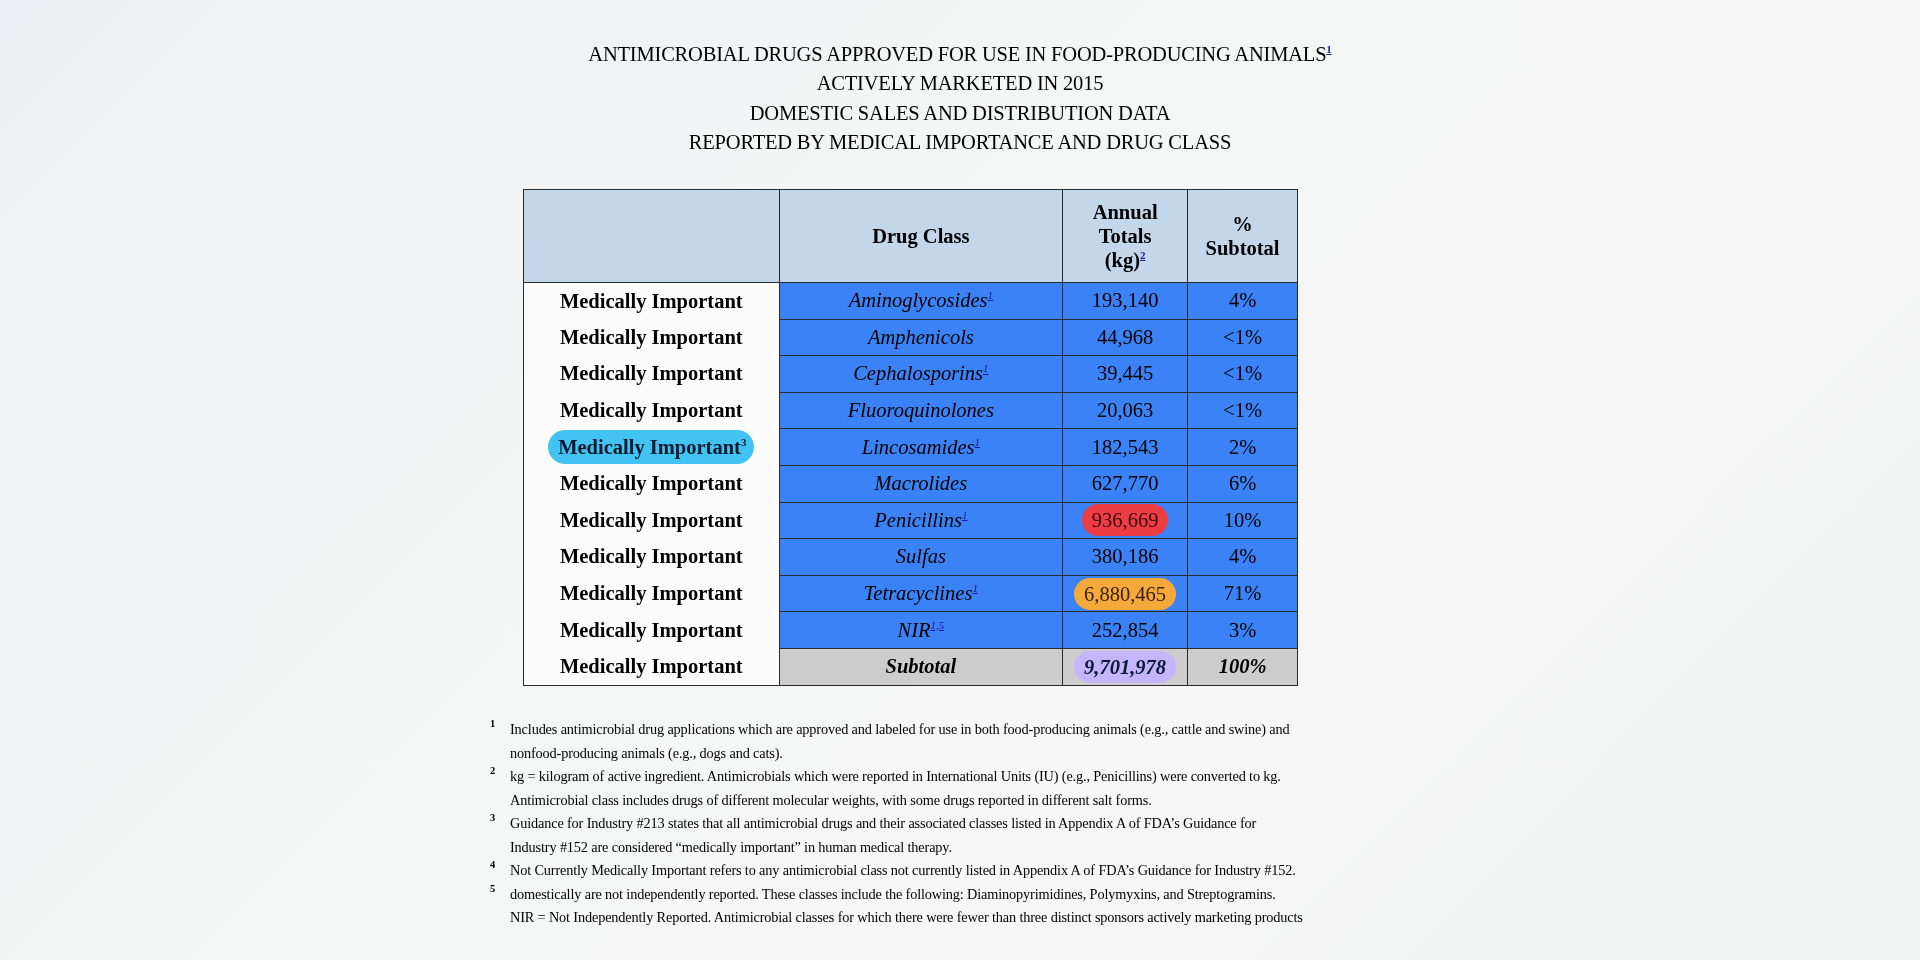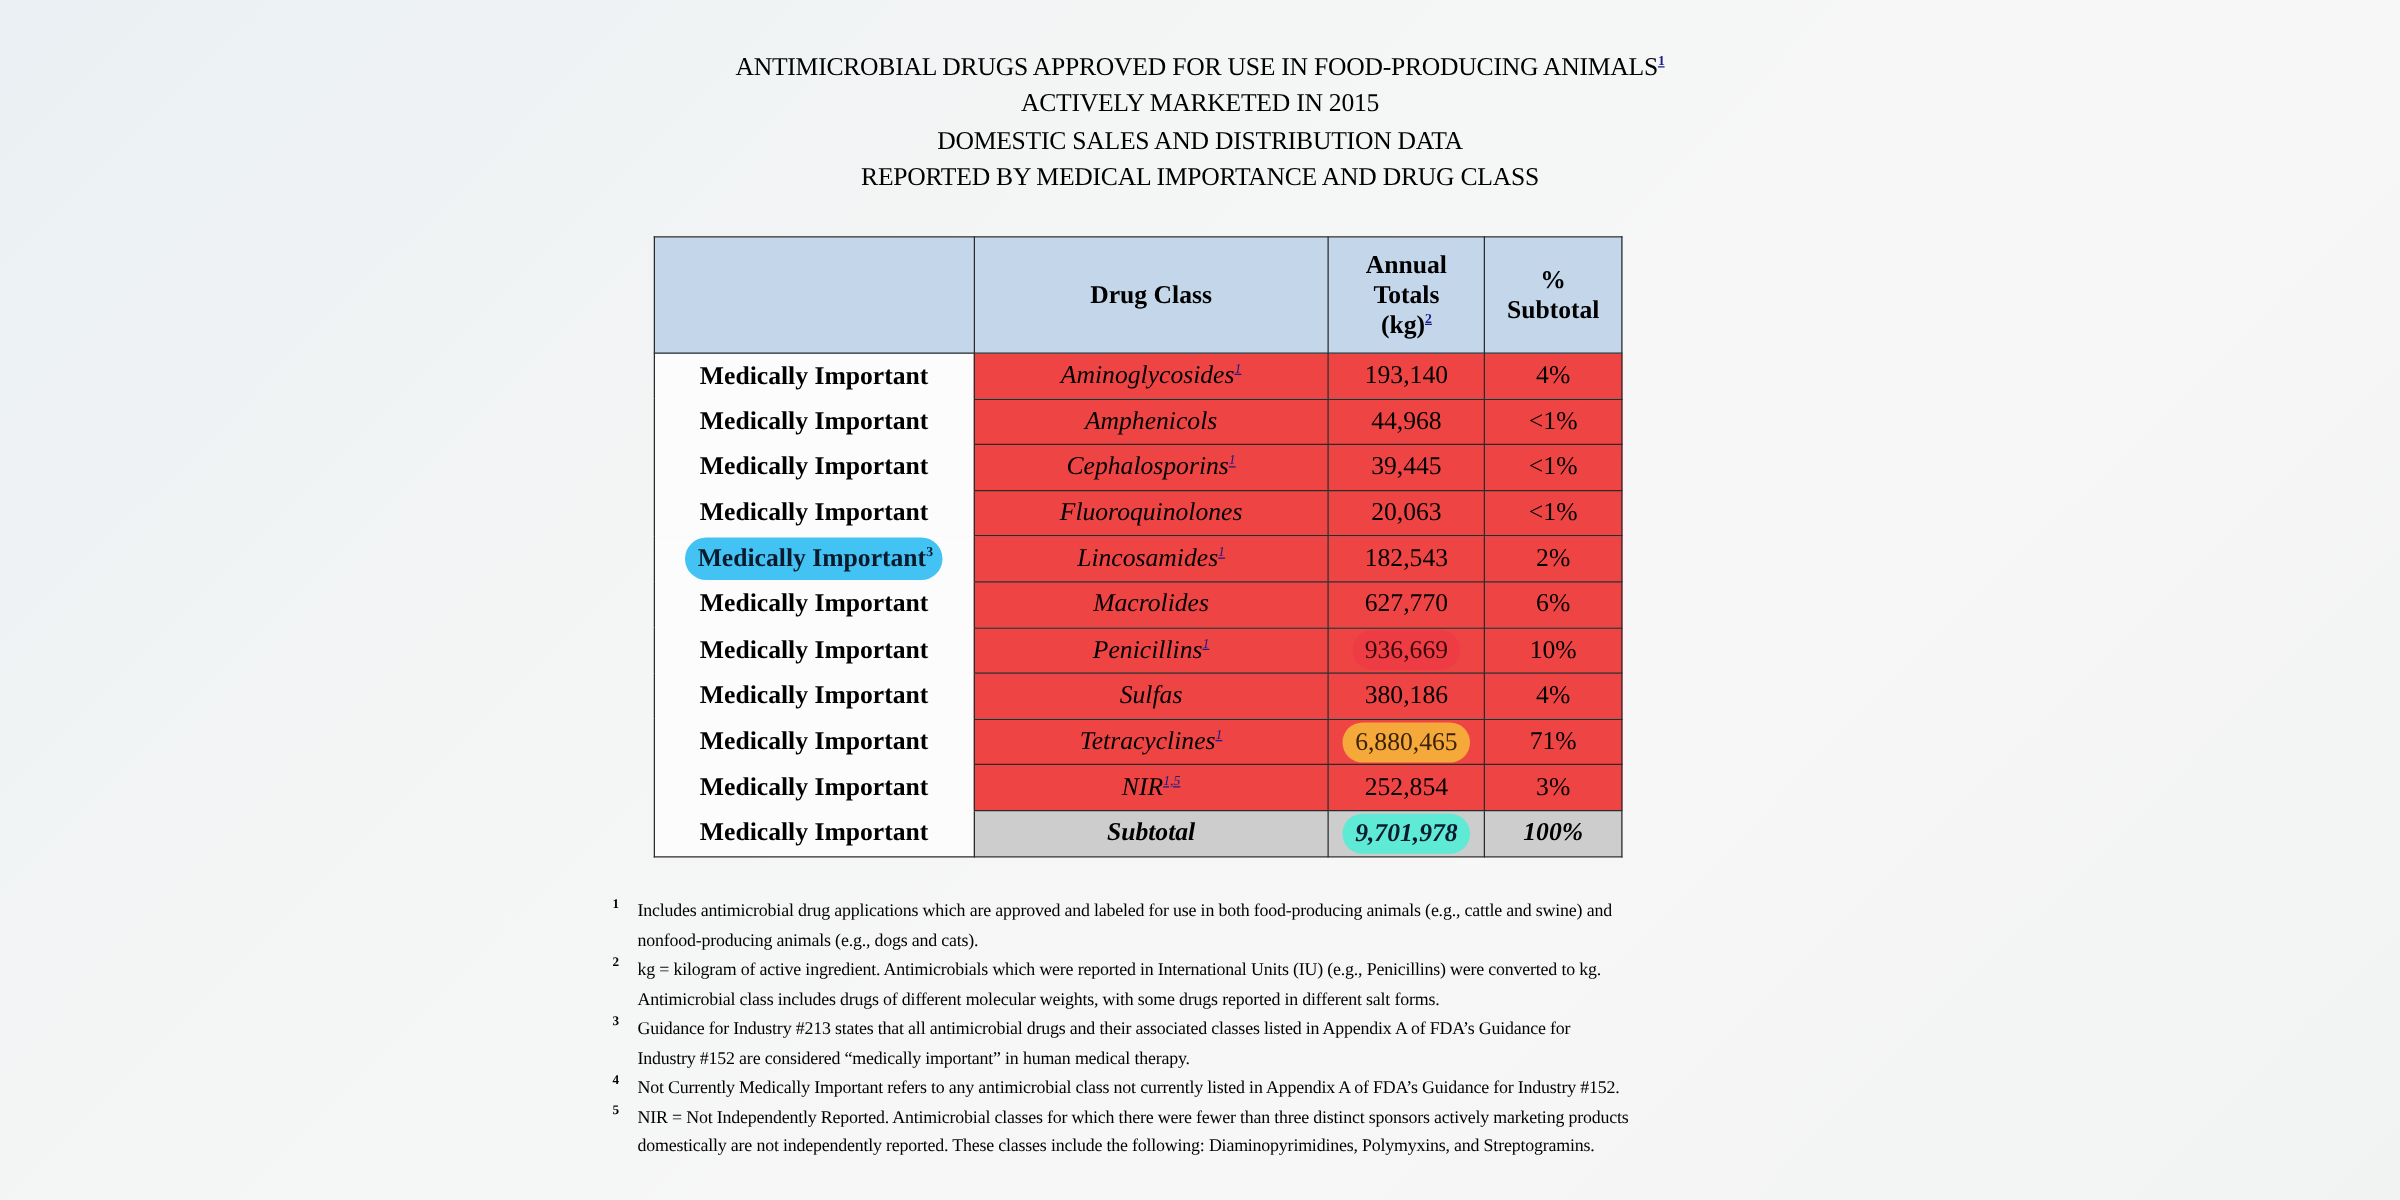--- a/index.html
+++ b/index.html
@@ -72,21 +72,21 @@
     height: 92px;
     line-height: 24px;
   }
   col.c1 { width: 256px; }
   col.c2 { width: 284px; }
   col.c3 { width: 125px; }
   col.c4 { width: 110px; }
 
   table.drug-table tbody td {
     height: 35.6px;
-    background: #ef4444;
+    background: #3b82f6;
   }
   table.drug-table tbody td.importance {
     font-weight: bold;
     border-top: none;
     border-bottom: none;
     background: #fcfcfc;
   }
   table.drug-table tbody tr:first-child td.importance {
     border-top: 1.5px solid #2b2b2b;
   }
@@ -117,21 +117,21 @@
   }
   .pill-red {
     background: #ee3c44;
     color: #3a0a0a;
   }
   .pill-orange {
     background: #f6a93b;
     color: #3a2208;
   }
   .pill-blue {
-    background: #5eead4;
+    background: #c4b5fd;
     color: #0b1a33;
   }
 
   .footnotes {
     position: absolute;
     left: 490px;
     top: 718px;
     width: 940px;
     font-size: 14.3px;
     line-height: 23.5px;
@@ -269,18 +269,18 @@
         <span class="fn-num">3</span>
         <div>Guidance for Industry #213 states that all antimicrobial drugs and their associated classes listed in Appendix A of FDA’s Guidance for</div>
         <div>Industry #152 are considered “medically important” in human medical therapy.</div>
       </div>
       <div class="footnote">
         <span class="fn-num">4</span>
         <div>Not Currently Medically Important refers to any antimicrobial class not currently listed in Appendix A of FDA’s Guidance for Industry #152.</div>
       </div>
       <div class="footnote">
         <span class="fn-num">5</span>
+        <div>domestically are not independently reported. These classes include the following: Diaminopyrimidines, Polymyxins, and Streptogramins.</div>
         <div>NIR = Not Independently Reported. Antimicrobial classes for which there were fewer than three distinct sponsors actively marketing products</div>
-        <div>domestically are not independently reported. These classes include the following: Diaminopyrimidines, Polymyxins, and Streptogramins.</div>
       </div>
     </div>
 
 </div>
 
 </body></html>

